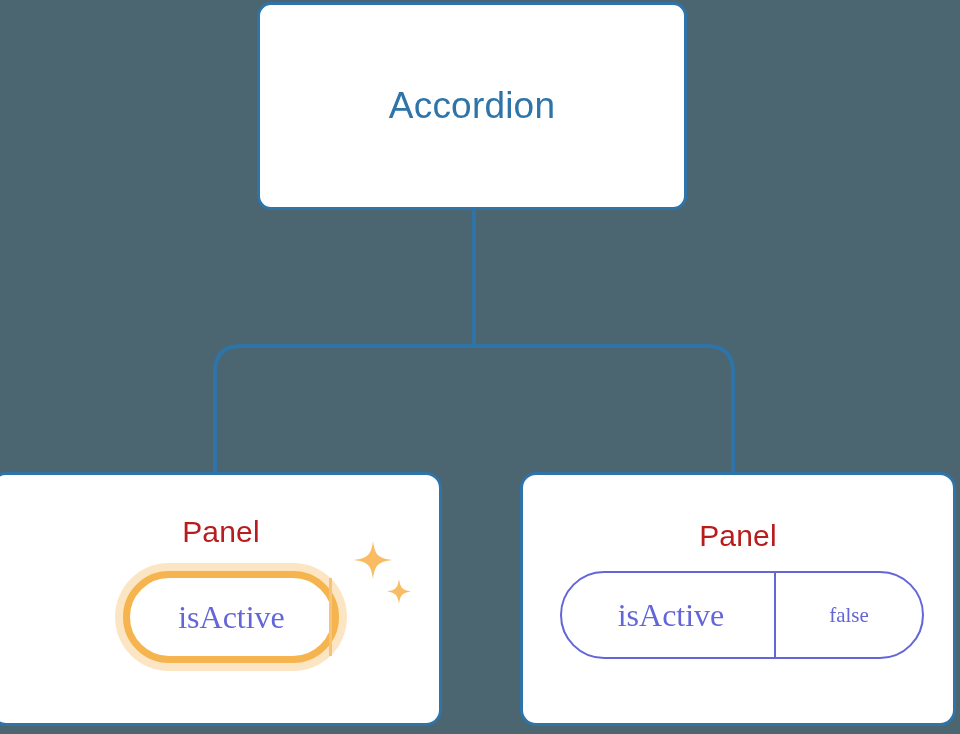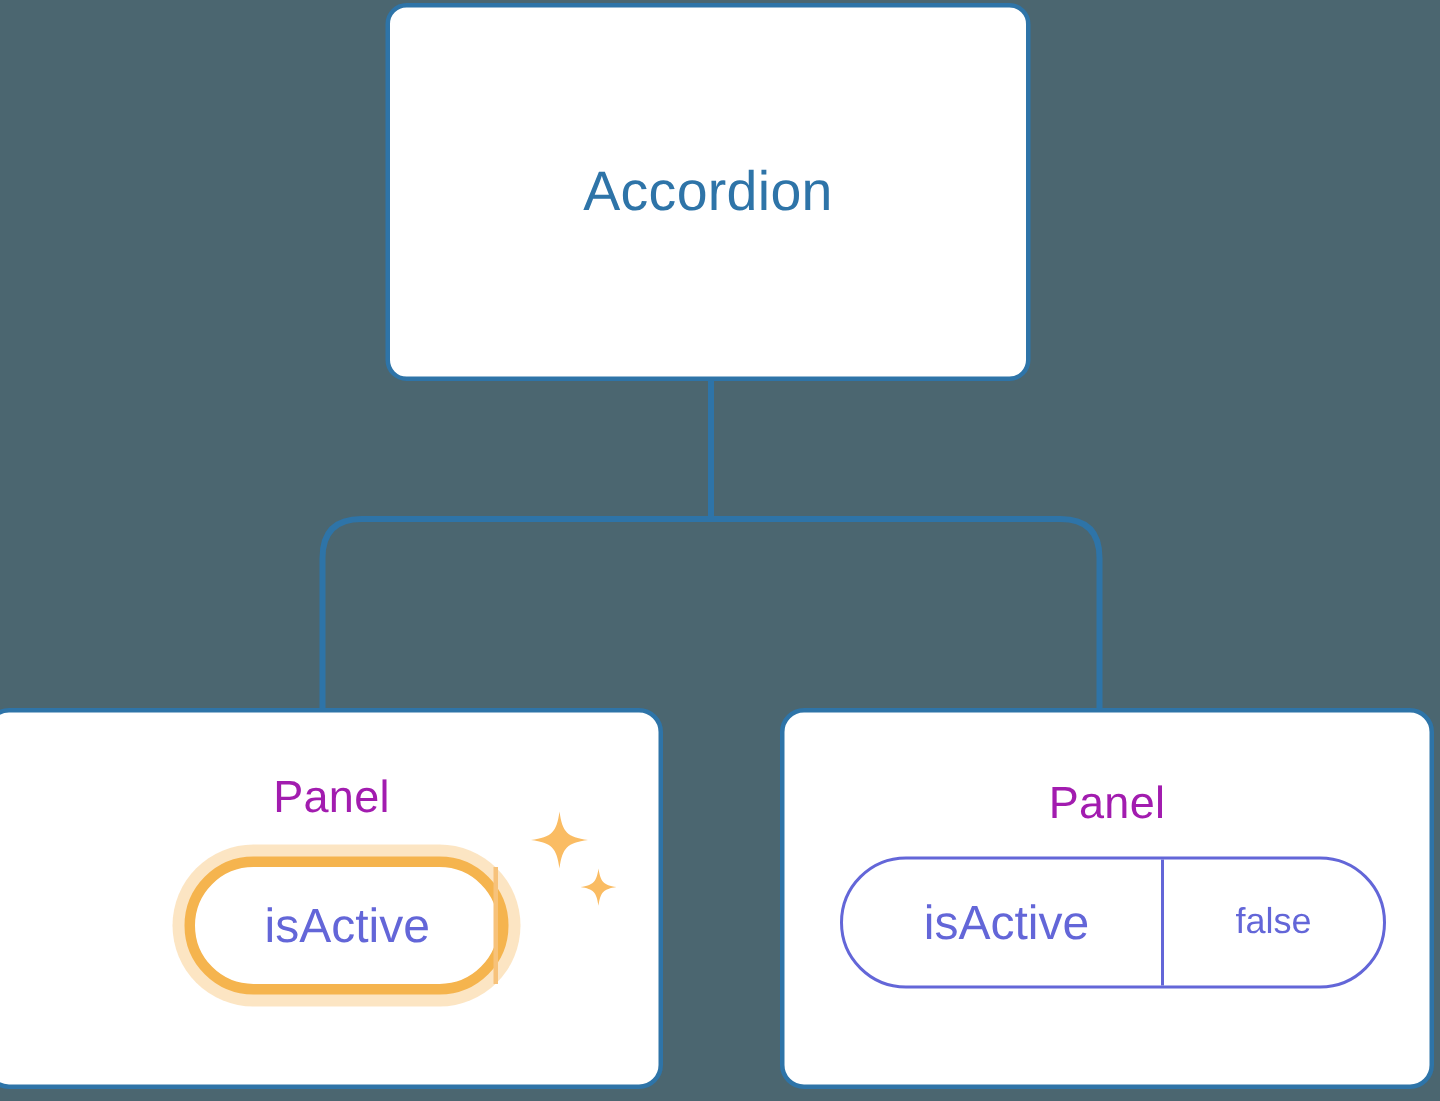--- a/index.html
+++ b/index.html
@@ -36,21 +36,21 @@
     background: #ffffff;
     border: 3px solid #2e74a8;
     border-radius: 14px;
     z-index: 2;
   }
 
   #accordion-node {
     left: 257px;
     top: 2px;
     width: 430px;
-    height: 252px;
+    height: 208px;
     display: flex;
     align-items: center;
     justify-content: center;
   }
   #accordion-node .node-title {
     font-size: 37px;
     color: #2e74a8;
     letter-spacing: 0.2px;
   }
 
@@ -75,59 +75,60 @@
     height: 100%;
     display: flex;
     flex-direction: column;
     align-items: center;
   }
   #panel-node-left .panel-inner { padding-top: 40px; }
   #panel-node-right .panel-inner { padding-top: 44px; }
 
   .panel-title {
     font-size: 30px;
-    color: #a21caf;
+    color: #b91c1c;
     letter-spacing: 0.2px;
   }
   #panel-node-left .panel-title { margin-left: 10px; }
 
   
   .prop-pill {
     position: relative;
     display: flex;
     align-items: stretch;
     box-sizing: border-box;
     border-radius: 999px;
     background: #ffffff;
   }
   .prop-key, .prop-val {
     display: flex;
     align-items: center;
     justify-content: center;
     box-sizing: border-box;
     white-space: nowrap;
+    font-family: Liberation Serif, serif;
   }
 
   
   .prop-pill.plain {
     border: 2px solid #6366d8;
     height: 88px;
     margin-top: 18px;
     margin-left: 8px;
   }
   .prop-pill.plain .prop-key {
     width: 214px;
     font-size: 32px;
     color: #6366d8;
     border-right: 2px solid #6366d8;
     padding-left: 6px;
   }
   .prop-pill.plain .prop-val {
     width: 146px;
-    font-size: 24px;
+    font-size: 21px;
     color: #6366d8;
   }
 
   
   .prop-pill.highlight {
     border: 7px solid #f5b44e;
     height: 92px;
     margin-top: 22px;
     margin-left: 30px;
     box-shadow: 0 0 0 8px rgba(245, 180, 78, 0.34);

